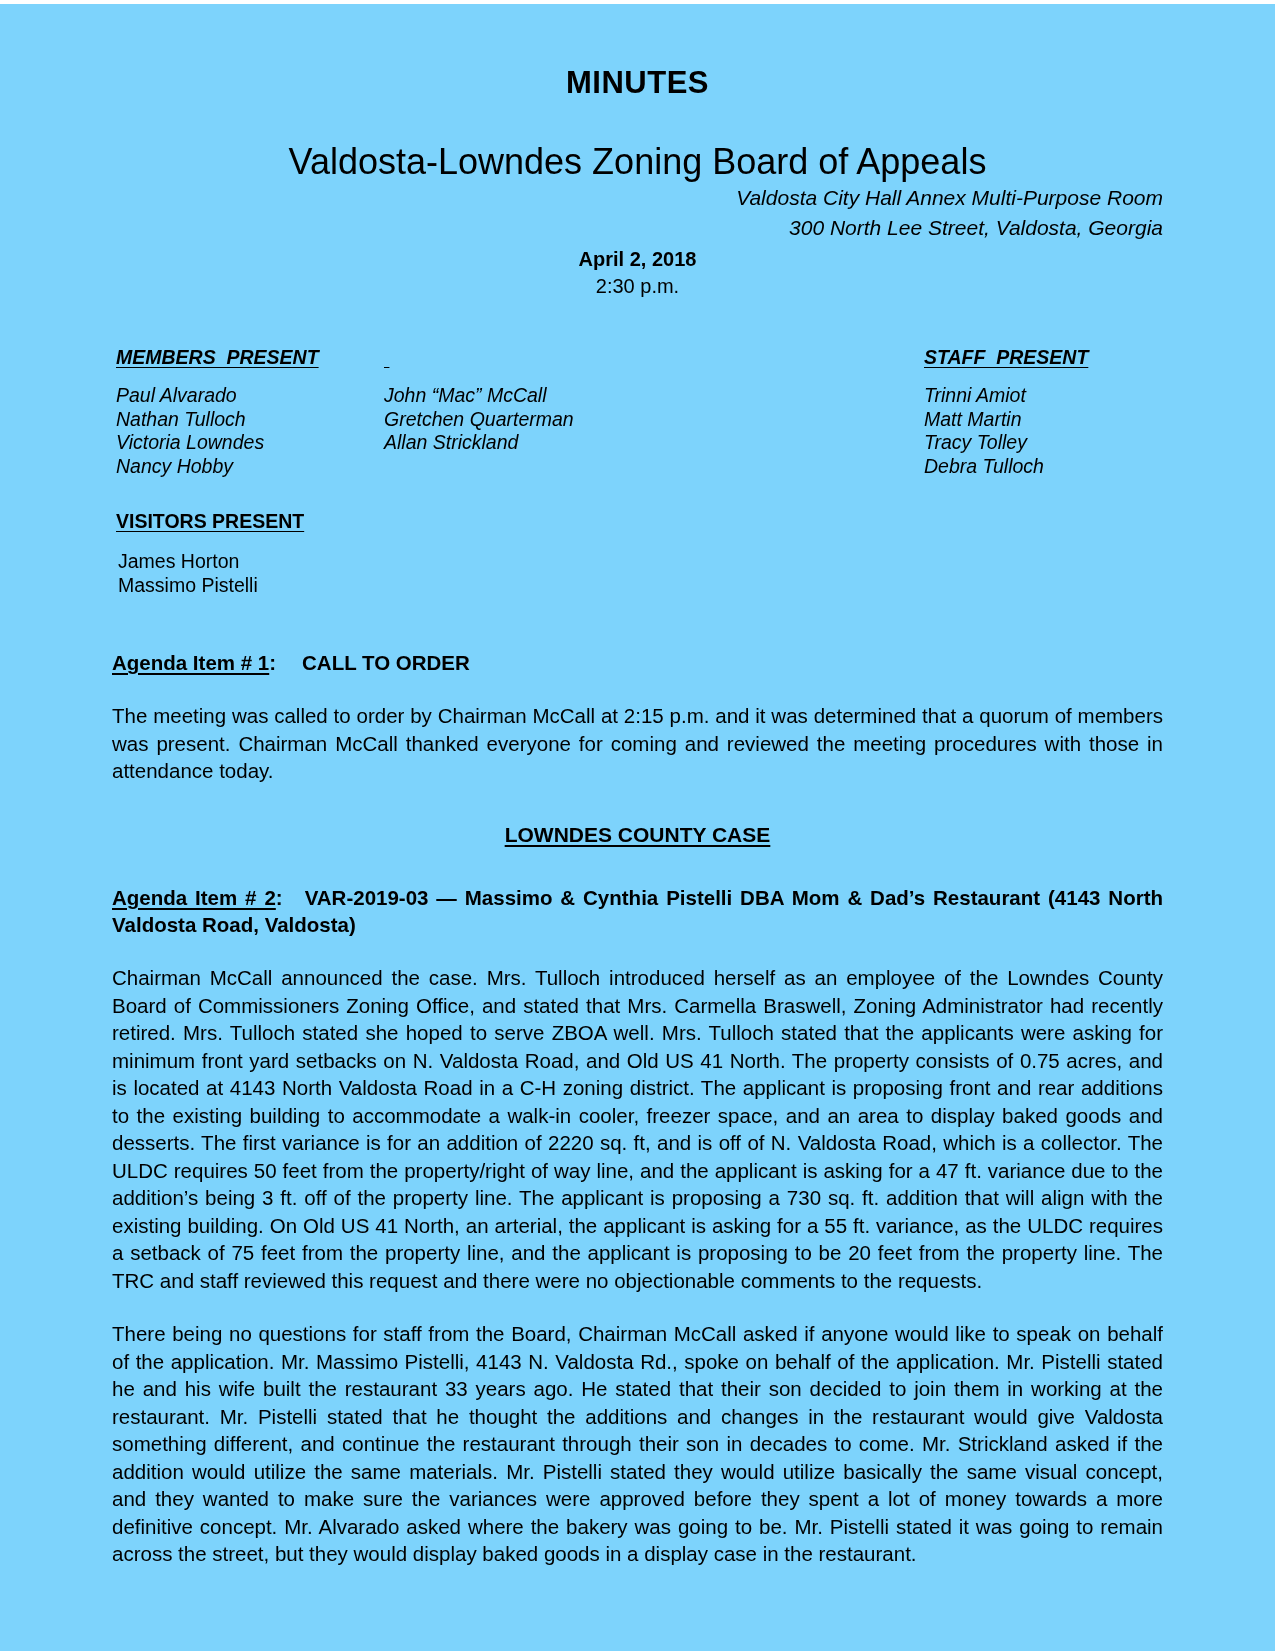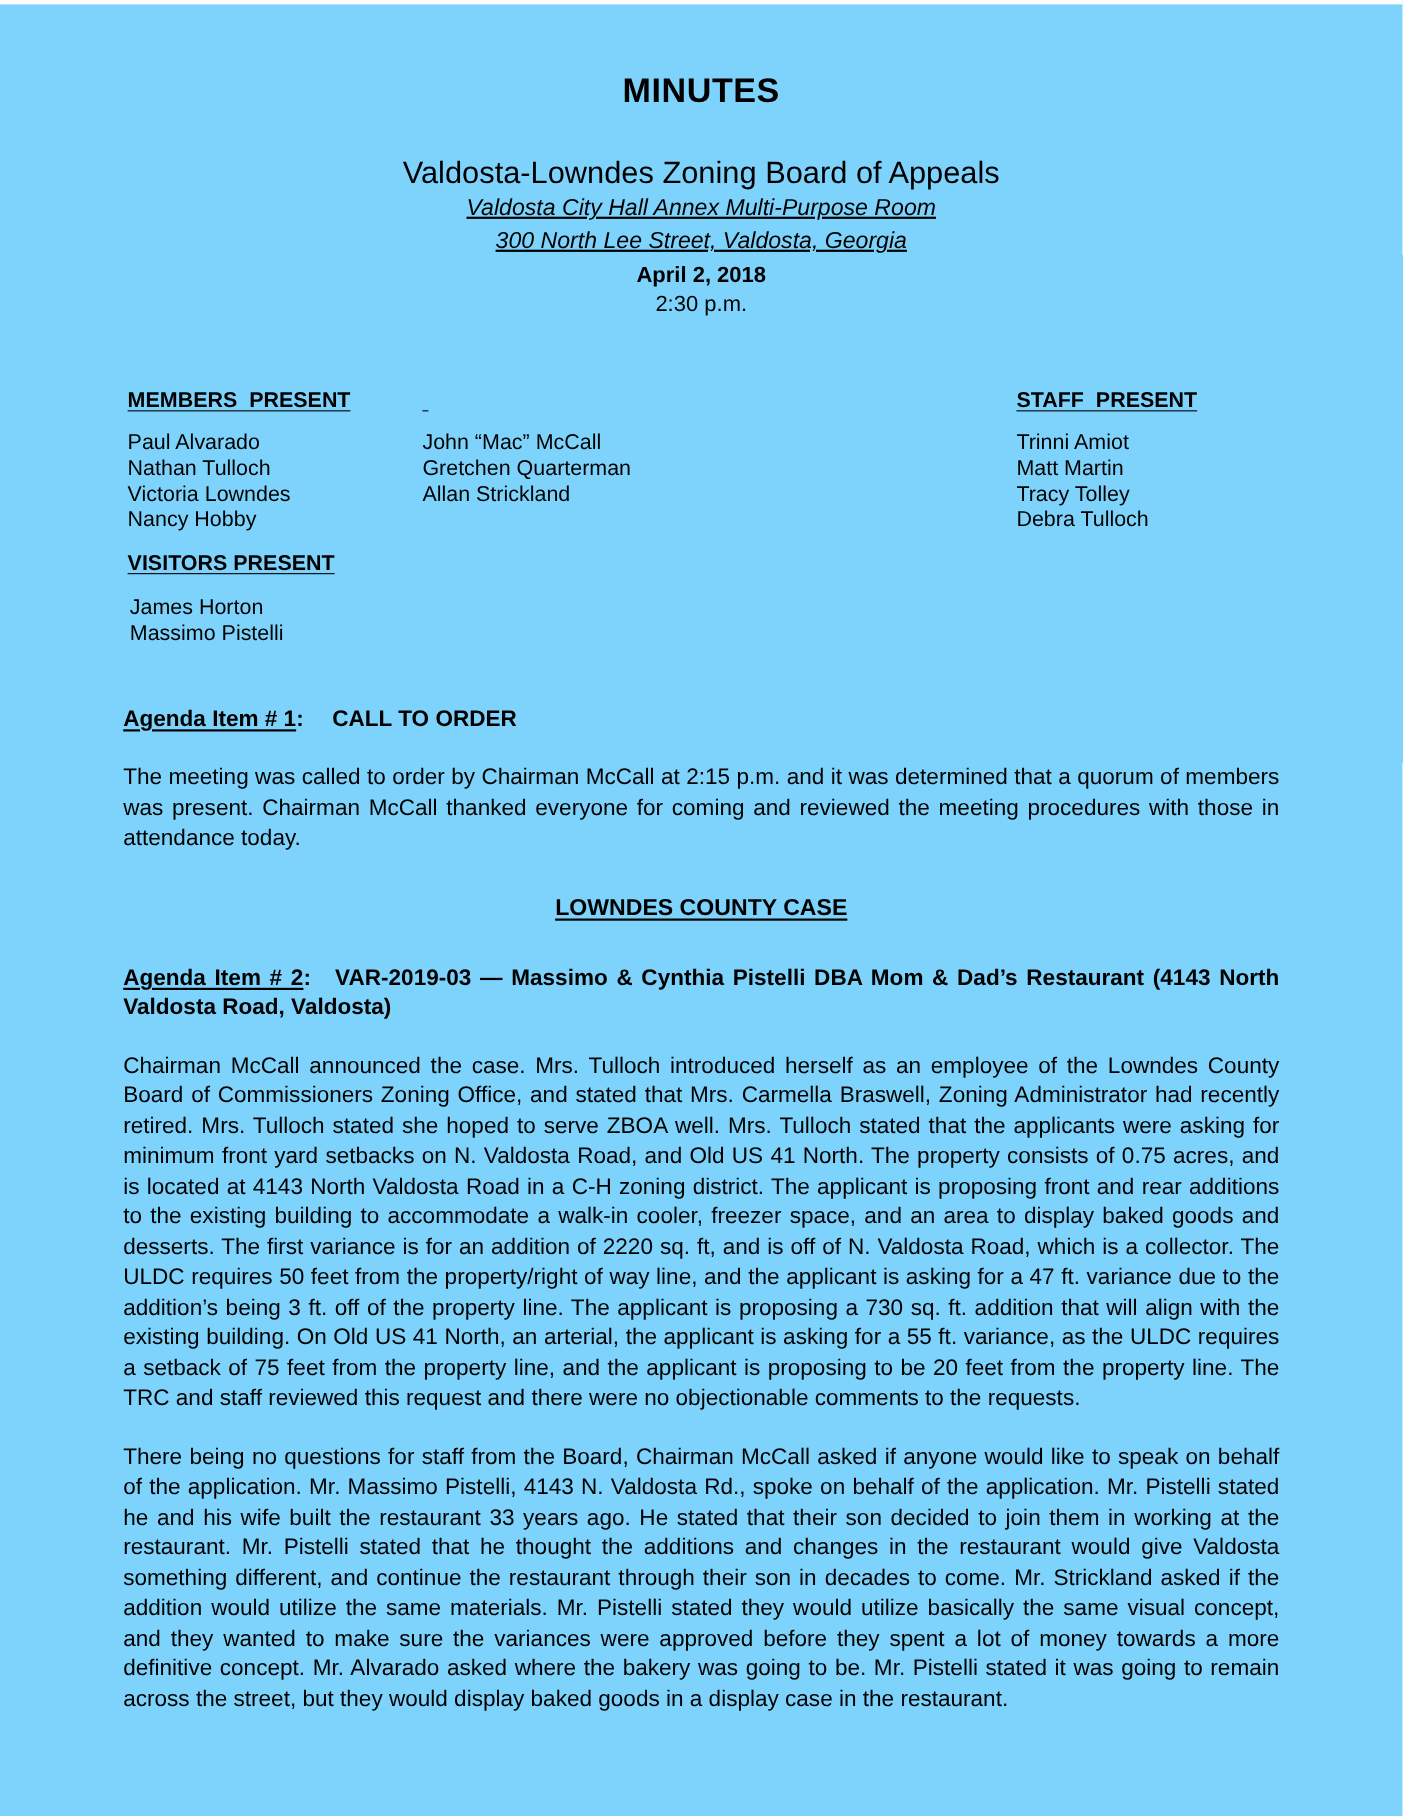--- a/index.html
+++ b/index.html
@@ -27,32 +27,31 @@
   .doc-title {
     text-align: center;
     font-size: 31px;
     font-weight: bold;
     letter-spacing: 0.5px;
     margin: 62px 0 0 0;
     line-height: 1.1;
   }
   .board-name {
     text-align: center;
-    font-size: 28px;
+    font-size: 36px;
     font-weight: normal;
     margin: 41px 0 0 0;
     line-height: 1.15;
   }
   .venue-line {
-    text-align: center;
+    text-align: right;
     font-size: 21px;
     font-style: italic;
     line-height: 1.32;
     margin: 2px 0 0 0;
-    text-decoration: underline;
   }
   .meeting-date {
     text-align: center;
     font-size: 20px;
     font-weight: bold;
     margin: 4px 0 0 0;
     line-height: 1.3;
   }
   .meeting-time {
     text-align: center;
@@ -62,21 +61,22 @@
   }
 
   
   .attendance {
     position: relative;
     margin-top: 48px;
     height: 140px;
   }
   .att-col {
     position: absolute;
-    top: 16px;
+    top: 0;
+    font-style: italic;
   }
   .att-col.c-members { left: 4px; width: 260px; }
   .att-col.c-members2 { left: 272px; width: 280px; }
   .att-col.c-absent  { left: 560px; width: 240px; }
   .att-col.c-staff   { left: 812px; width: 260px; }
 
   .att-heading {
     font-size: 19.5px;
     font-weight: bold;
     text-decoration: underline;

